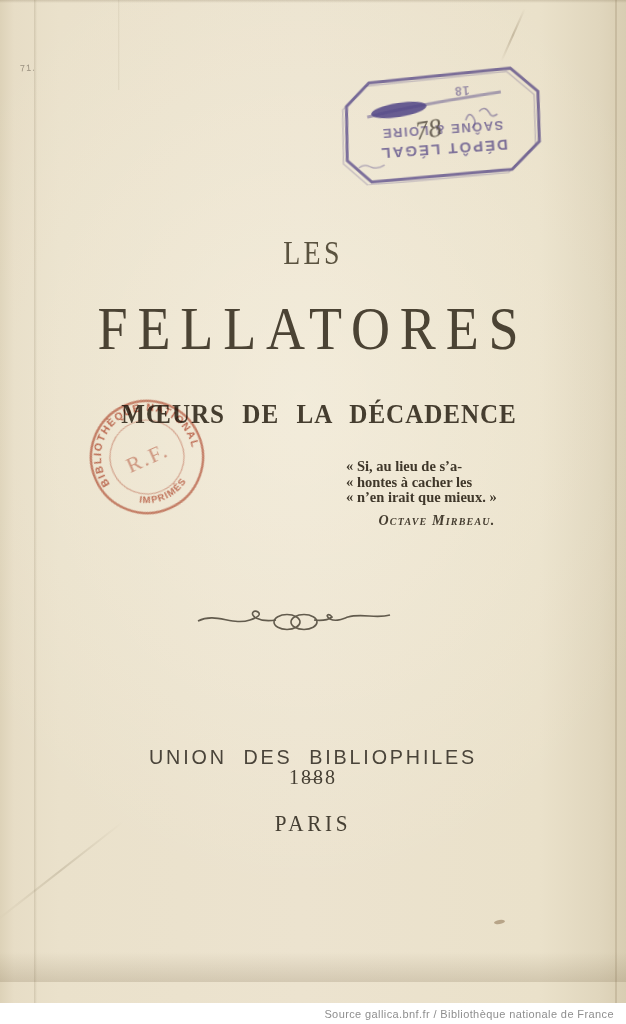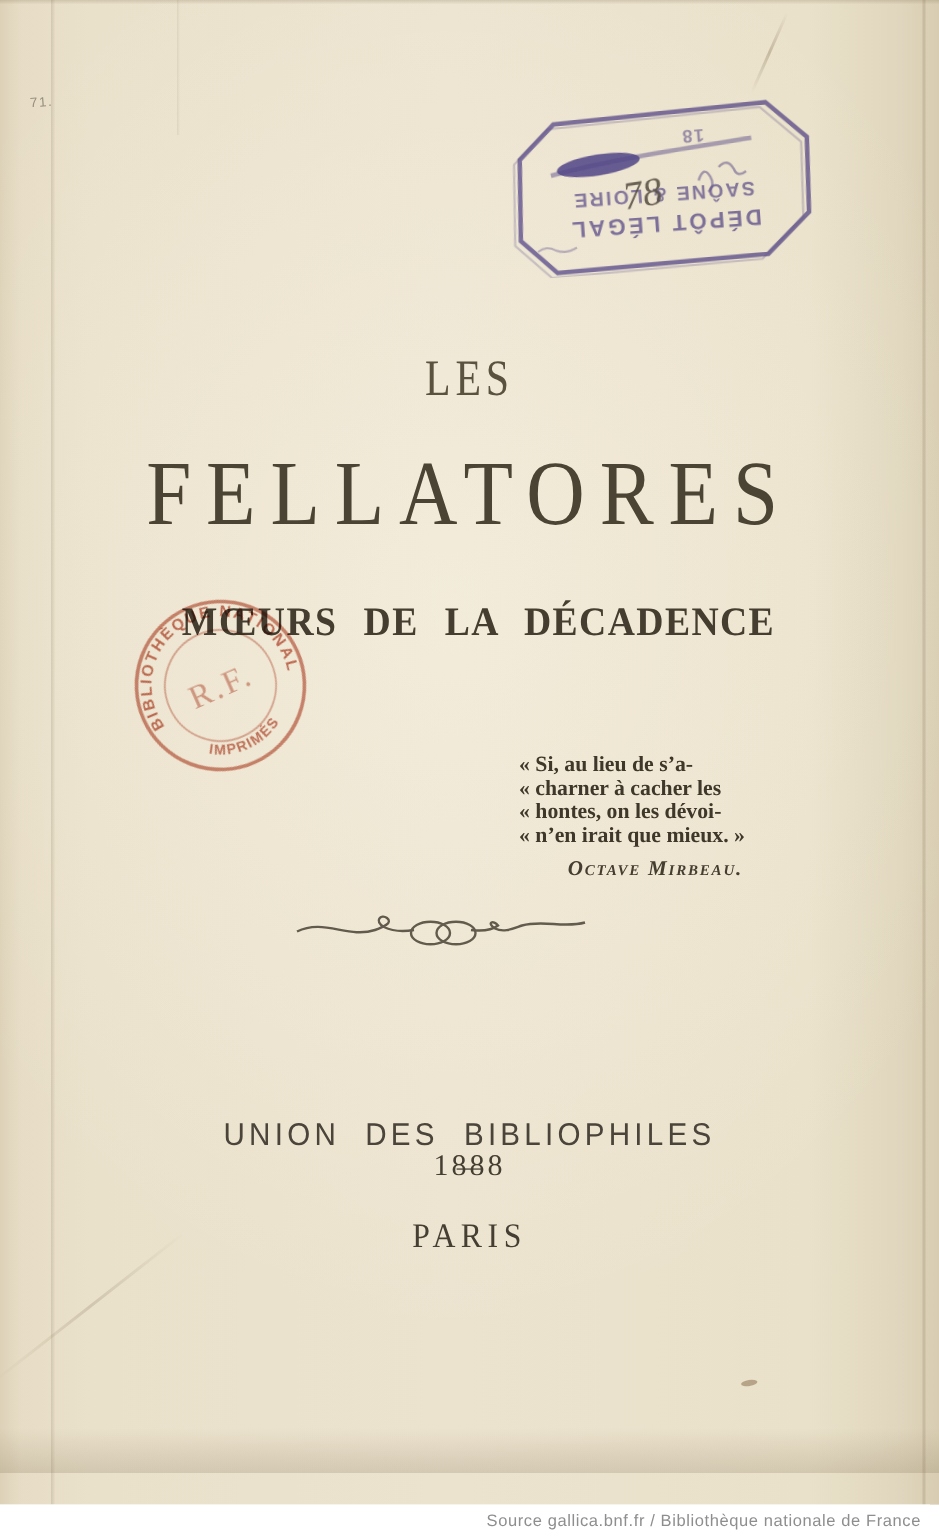--- a/index.html
+++ b/index.html
@@ -41,21 +41,21 @@
     transform:scaleX(.82);transform-origin:50% 50%;}
   .main-title{position:absolute;left:0;width:100%;top:295px;
     font-size:60px;letter-spacing:11px;color:#4b4334;
     transform:scaleX(.90) scaleY(1.02);transform-origin:50% 50%;}
   .subtitle{position:absolute;left:6px;width:100%;top:399px;
     font-size:27px;font-weight:bold;letter-spacing:1px;word-spacing:11px;color:#453d2f;
     transform:scaleX(.93);transform-origin:50% 50%;}
 
   .epigraph{position:absolute;left:346px;top:459px;width:168px;
     font-size:14.5px;font-weight:bold;line-height:15.6px;color:#3f372a;
-    text-align:left;margin-top:44px;}
+    text-align:left;}
   .epigraph .eline{white-space:nowrap;}
   .attribution{margin-top:7px;text-align:center;font-variant:small-caps;
     font-size:14px;letter-spacing:1.2px;color:#453d30;padding-left:14px;font-style:italic;}
 
   .ornament{position:absolute;left:196px;top:602px;}
 
   .imprint-publisher{position:absolute;left:0;width:100%;top:745px;
     font-family:"Liberation Sans",sans-serif;font-size:21px;letter-spacing:3px;word-spacing:9px;
     color:#4a443a;transform:scaleX(.94);transform-origin:50% 50%;}
   .imprint-sep{position:absolute;left:0;width:100%;top:768px;font-size:17px;color:#4a443a;}
@@ -121,22 +121,21 @@
       <textPath href="#bnfTopArc" startOffset="2">BIBLIOTHÈQUE NATIONALE</textPath>
     </text>
     <text font-family="Liberation Sans, sans-serif" font-weight="bold" font-size="9.5" fill="#b84a31" opacity="0.8" letter-spacing="1">
       <textPath href="#bnfBottomArc" startOffset="1">IMPRIMÉS</textPath>
     </text>
     <text x="61" y="69" text-anchor="middle" font-family="Liberation Serif, serif" font-size="22" letter-spacing="2" fill="#b84a31" opacity="0.55">R.F.</text>
   </svg>
 
   <div class="epigraph">
     <div class="eline">« Si, au lieu de s’a-</div>
-    <div class="eline">« charner  à cacher  les</div>
-    <div class="eline">« hontes, on les  dévoi-</div>
+    <div class="eline">« hontes  à cacher  les</div>
     <div class="eline">« n’en irait que mieux. »</div>
     <div class="attribution">Octave Mirbeau.</div>
   </div>
 
   <svg class="ornament" width="196" height="34" viewBox="0 0 196 34">
     <g stroke="#4a4336" stroke-width="1.6" fill="none" opacity="0.85">
       <path d="M2,19 C20,10 36,24 54,18 C60,16 66,13 62,10 C58,7 53,12 60,16 C66,19 74,19 80,18"></path>
       <ellipse cx="91" cy="20" rx="13" ry="7.5"></ellipse>
       <ellipse cx="108" cy="20" rx="13" ry="7.5"></ellipse>
       <path d="M118,18 C126,19 132,18 136,15 C133,11 128,13 134,17 C140,20 146,17 152,15 C166,11 180,17 194,13"></path>

